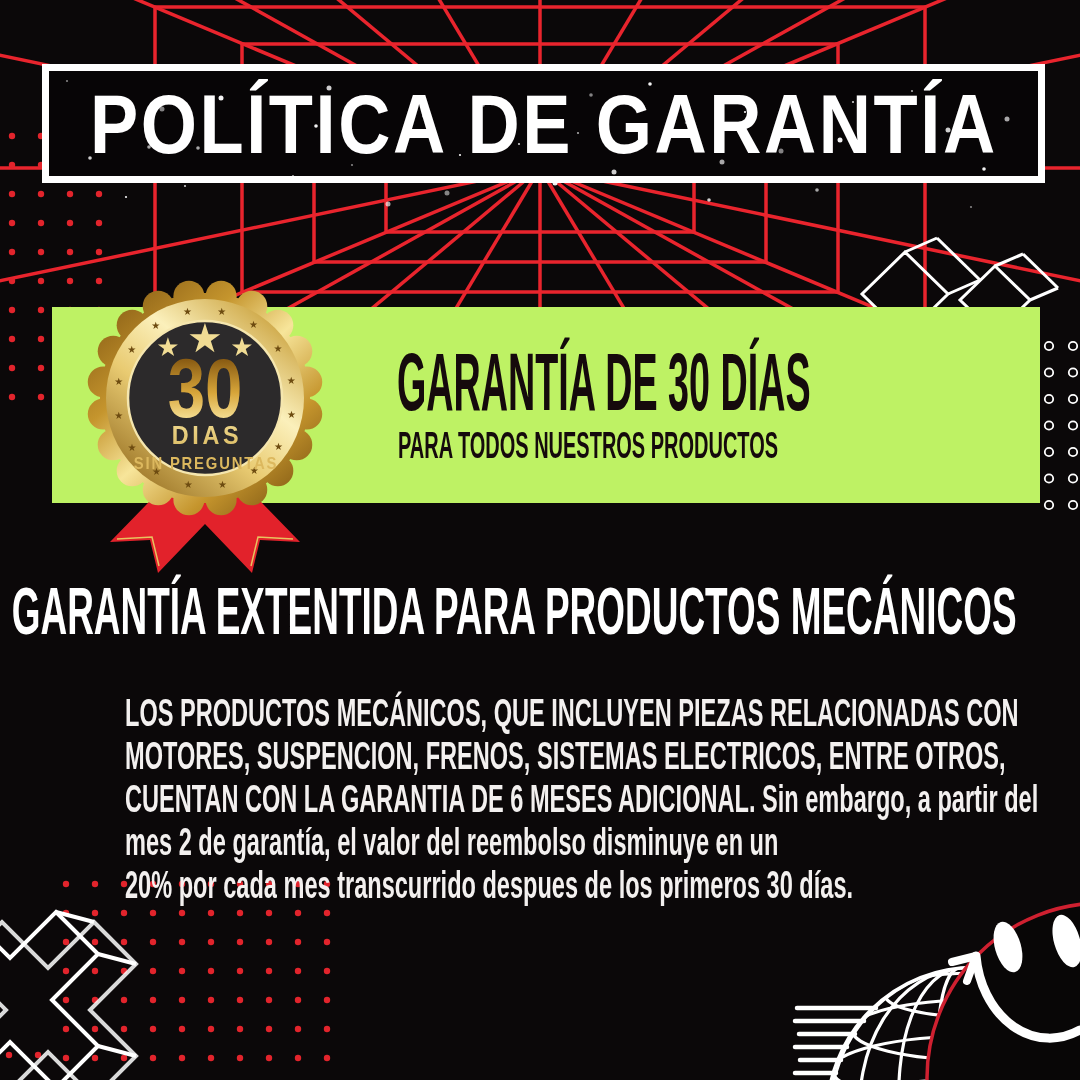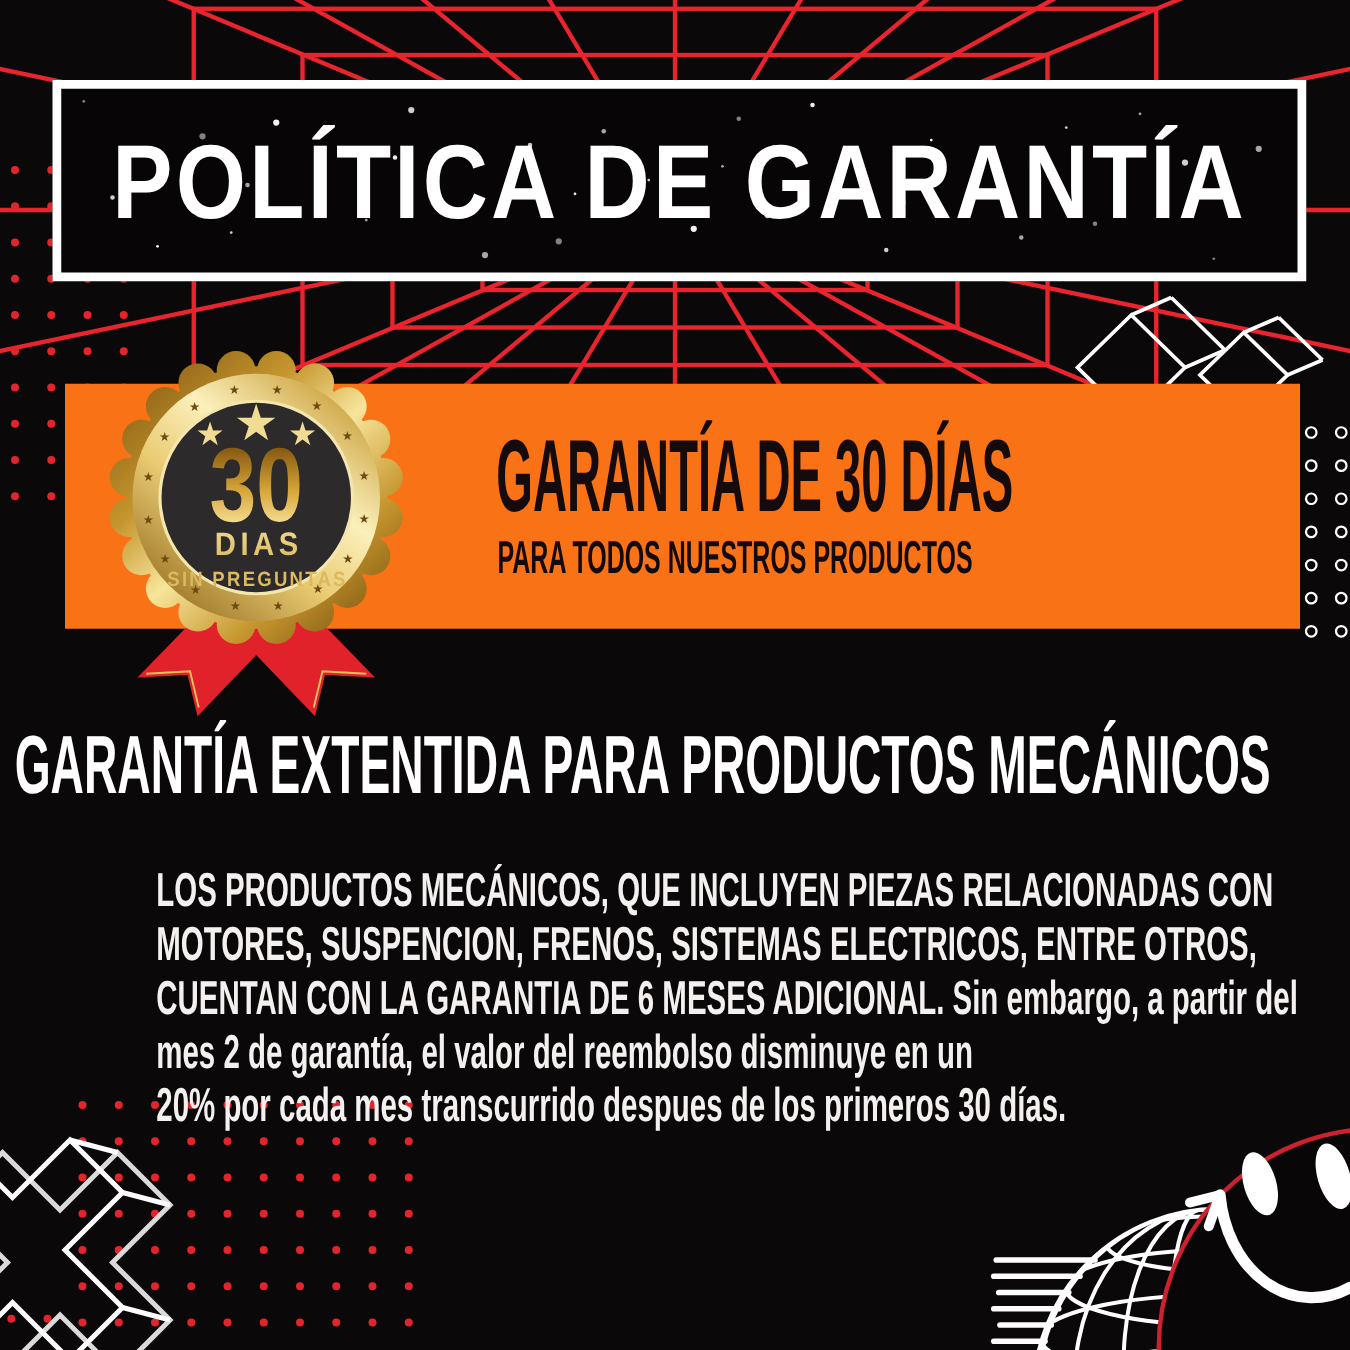--- a/index.html
+++ b/index.html
@@ -9,36 +9,36 @@
     font-family:"Liberation Sans","DejaVu Sans",sans-serif;
   }
   .abs{position:absolute}
   svg text{font-family:"Liberation Sans","DejaVu Sans",sans-serif}
 
   
   #bg{left:0;top:0;z-index:0}
 
   
   .title-box{
-    left:42px;top:64px;width:1003px;height:161px;
+    left:42px;top:64px;width:1003px;height:119px;
     border:7px solid #ffffff;background:#070506;
     display:flex;align-items:center;justify-content:center;
     z-index:2;box-sizing:border-box;
   }
   .title-box .speck{position:absolute;left:0;top:0}
   .title-text{
     position:relative;display:inline-block;white-space:nowrap;
     font-size:84px;font-weight:bold;color:#ffffff;letter-spacing:3px;
     transform:scaleX(0.86);transform-origin:center center;line-height:1;
   }
 
   
   .banner{
     left:52px;top:307px;width:988px;height:196px;
-    background:#f97316;z-index:2;
+    background:#bef264;z-index:2;
   }
   .banner-title{
     position:absolute;left:345px;top:34px;
     font-size:82px;line-height:1;font-weight:bold;color:#150a0c;
     transform:scaleX(0.46);transform-origin:left top;white-space:nowrap;
   }
   .banner-sub{
     position:absolute;left:346px;top:120px;
     font-size:37px;line-height:1;font-weight:bold;color:#150a0c;
     transform:scaleX(0.54);transform-origin:left top;white-space:nowrap;

